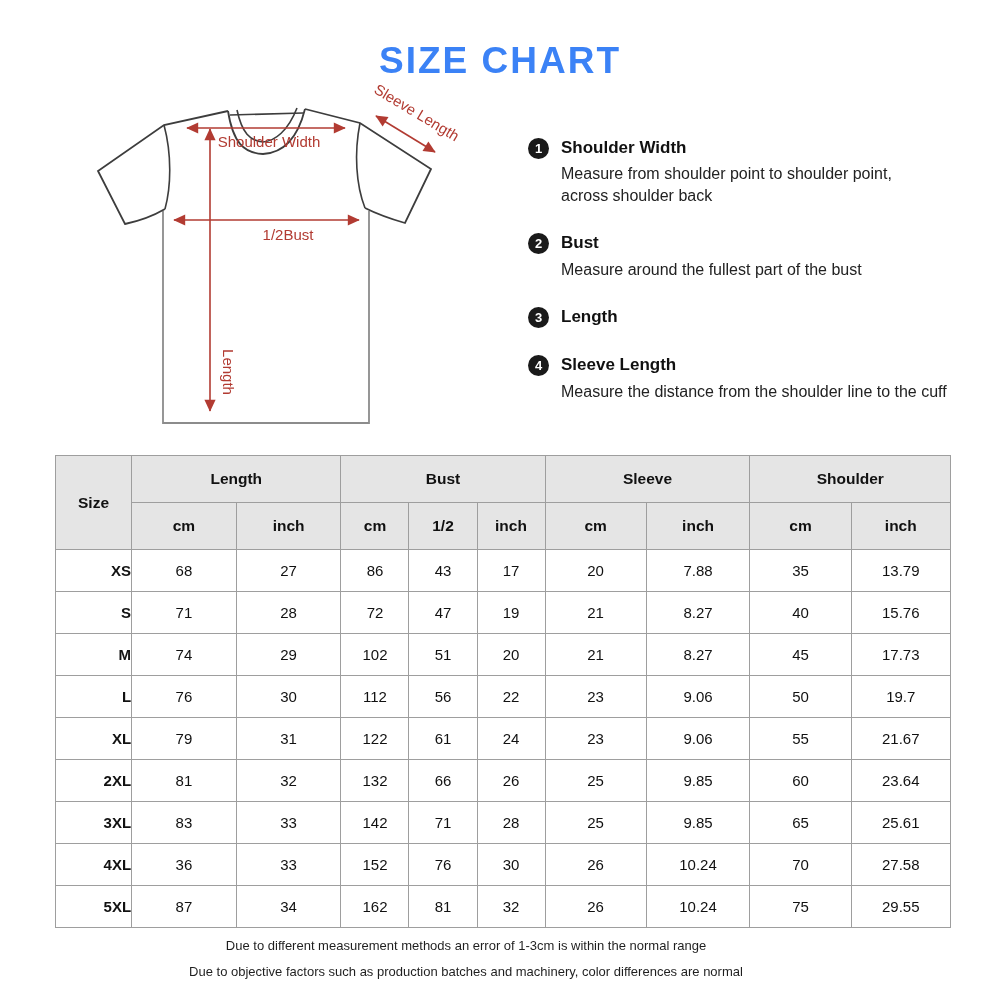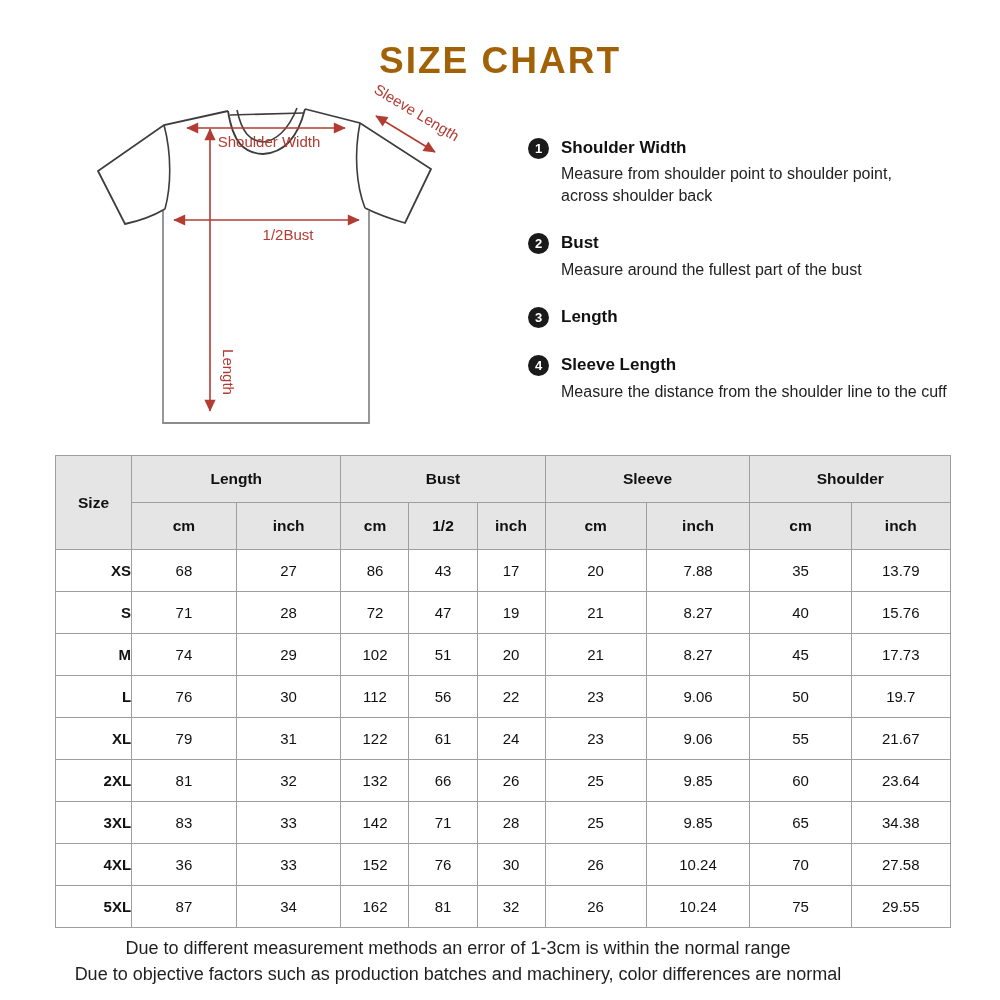--- a/index.html
+++ b/index.html
@@ -15,21 +15,21 @@
   body{
     font-family:"Liberation Sans","DejaVu Sans",sans-serif;
     color:var(--ink);
     width:1000px;height:1000px;position:relative;overflow:hidden;
   }
   .page{position:absolute;inset:0;background:#fff;}
 
   .title{
     position:absolute;top:40px;left:0;width:1000px;
     text-align:center;font-size:37px;font-weight:bold;
-    letter-spacing:2px;color:#a16207;
+    letter-spacing:2px;color:#3b82f6;
   }
 
   
   .diagram-svg{position:absolute;left:58px;top:95px;width:420px;height:345px;overflow:visible;}
   .diagram-svg text{font-family:"Liberation Sans","DejaVu Sans",sans-serif;fill:var(--accent);font-size:15px;}
 
   
   .legend{position:absolute;left:528px;top:137px;width:440px;}
   .legend-item{display:flex;align-items:flex-start;gap:12px;margin-bottom:26px;}
   .legend-num{
@@ -49,21 +49,21 @@
   .size-table th,.size-table td{
     border:1px solid var(--grid);
     text-align:center;vertical-align:middle;
     font-size:15px;color:#111;
   }
   .size-table thead th{background:var(--header-bg);font-weight:bold;font-size:15.5px;height:47px;}
   .size-table tbody td{height:42px;background:#fff;}
   .size-table tbody td.size-cell{font-weight:bold;text-align:right;}
 
   
-  .note{position:absolute;left:0;width:916px;text-align:center;font-size:18px;color:#1f1f1f;}
+  .note{position:absolute;left:8px;width:916px;text-align:center;font-size:13px;color:#1f1f1f;}
   .note-1{top:938px;}
   .note-2{top:964px;}
 </style>
 </head>
 <body>
 
 <div class="page">
 
   <div class="title">SIZE CHART</div>
 
@@ -247,21 +247,21 @@
         <tr>
           <td class="size-cell">3XL</td>
           <td>83</td>
           <td>33</td>
           <td>142</td>
           <td>71</td>
           <td>28</td>
           <td>25</td>
           <td>9.85</td>
           <td>65</td>
-          <td>34.38</td>
+          <td>25.61</td>
         </tr>
 
         <tr>
           <td class="size-cell">4XL</td>
           <td>36</td>
           <td>33</td>
           <td>152</td>
           <td>76</td>
           <td>30</td>
           <td>26</td>

